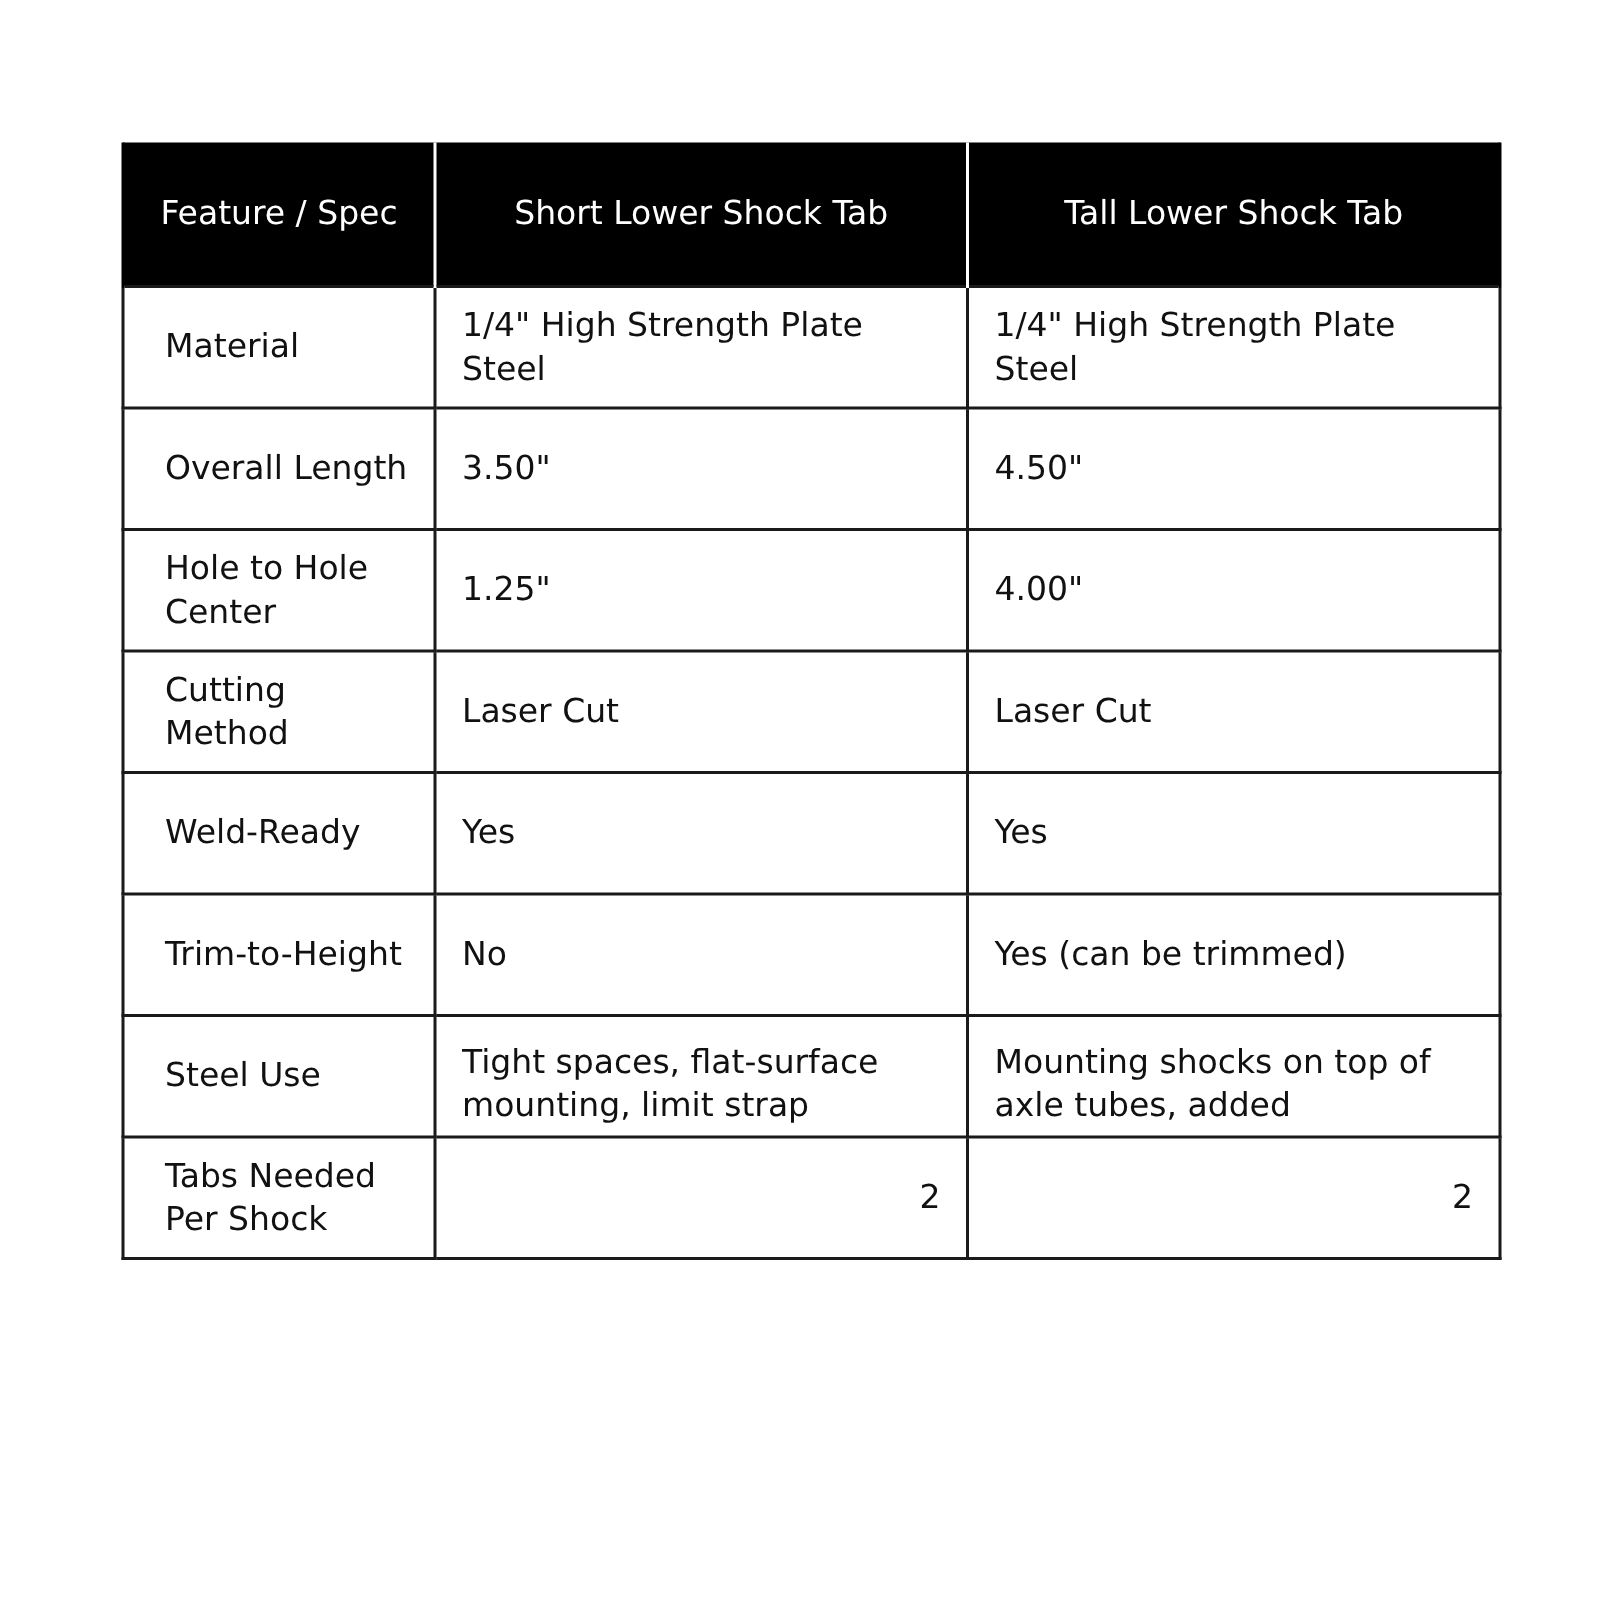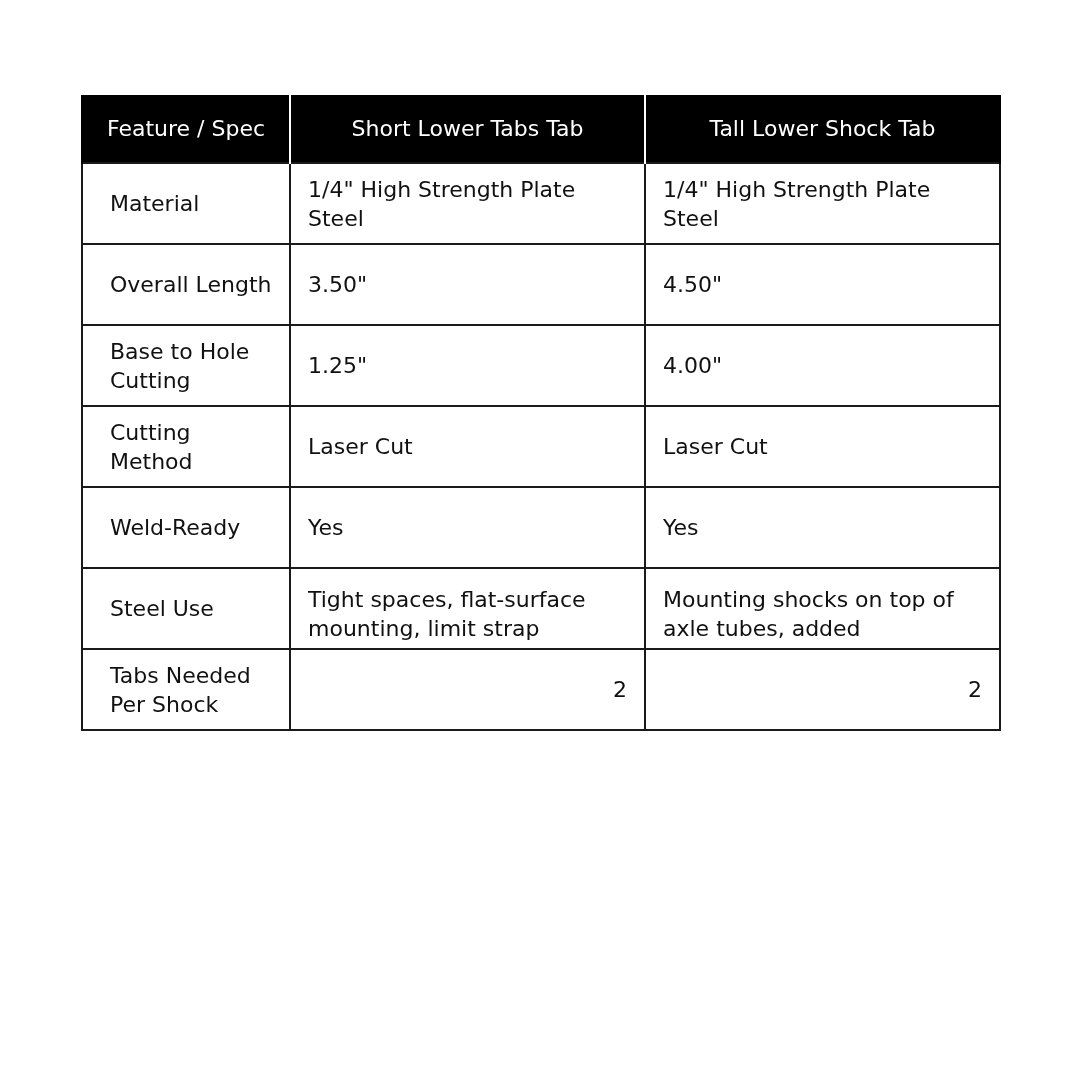--- a/index.html
+++ b/index.html
@@ -25,21 +25,21 @@
     }
     .spec-table col.c1 { width: 208px; }
     .spec-table col.c2 { width: 355px; }
     .spec-table col.c3 { width: 355px; }
     .spec-table th {
       background: #000000;
       color: #ffffff;
       font-weight: normal;
       font-size: 22px;
       line-height: 29px;
-      height: 68px;
+      height: 96px;
       padding: 0 16px;
       text-align: center;
       vertical-align: middle;
       border-left: 2px solid #ffffff;
       box-sizing: border-box;
     }
     .spec-table th:first-child { border-left: 2px solid #000000; }
     .spec-table th:last-child { border-right: 2px solid #000000; }
     .spec-table td {
       border: 2px solid #1a1a1a;
@@ -70,49 +70,54 @@
 
 <table class="spec-table">
   <colgroup>
     <col class="c1">
       <col class="c2">
       <col class="c3">
   </colgroup>
   <thead>
     <tr>
       <th>Feature / Spec</th>
-      <th>Short Lower Tabs Tab</th>
+      <th>Short Lower Shock Tab</th>
       <th>Tall Lower Shock Tab</th>
     </tr>
   </thead>
   <tbody>
     <tr>
       <td class="feature">Material</td>
       <td>1/4" High Strength Plate Steel</td>
       <td>1/4" High Strength Plate Steel</td>
     </tr>
     <tr>
       <td class="feature">Overall Length</td>
       <td>3.50"</td>
       <td>4.50"</td>
     </tr>
     <tr>
-      <td class="feature">Base to Hole Cutting</td>
+      <td class="feature">Hole to Hole Center</td>
       <td>1.25"</td>
       <td>4.00"</td>
     </tr>
     <tr>
       <td class="feature">Cutting Method</td>
       <td>Laser Cut</td>
       <td>Laser Cut</td>
     </tr>
     <tr>
       <td class="feature">Weld-Ready</td>
       <td>Yes</td>
       <td>Yes</td>
+    </tr>
+    <tr>
+      <td class="feature">Trim-to-Height</td>
+      <td>No</td>
+      <td>Yes (can be trimmed)</td>
     </tr>
     <tr>
       <td class="feature">Steel Use</td>
       <td class="clipped-cell">
         <span class="clip">Tight spaces, flat-surface mounting, limit strap</span>
       </td>
       <td class="clipped-cell">
         <span class="clip">Mounting shocks on top of axle tubes, added</span>
       </td>
     </tr>

